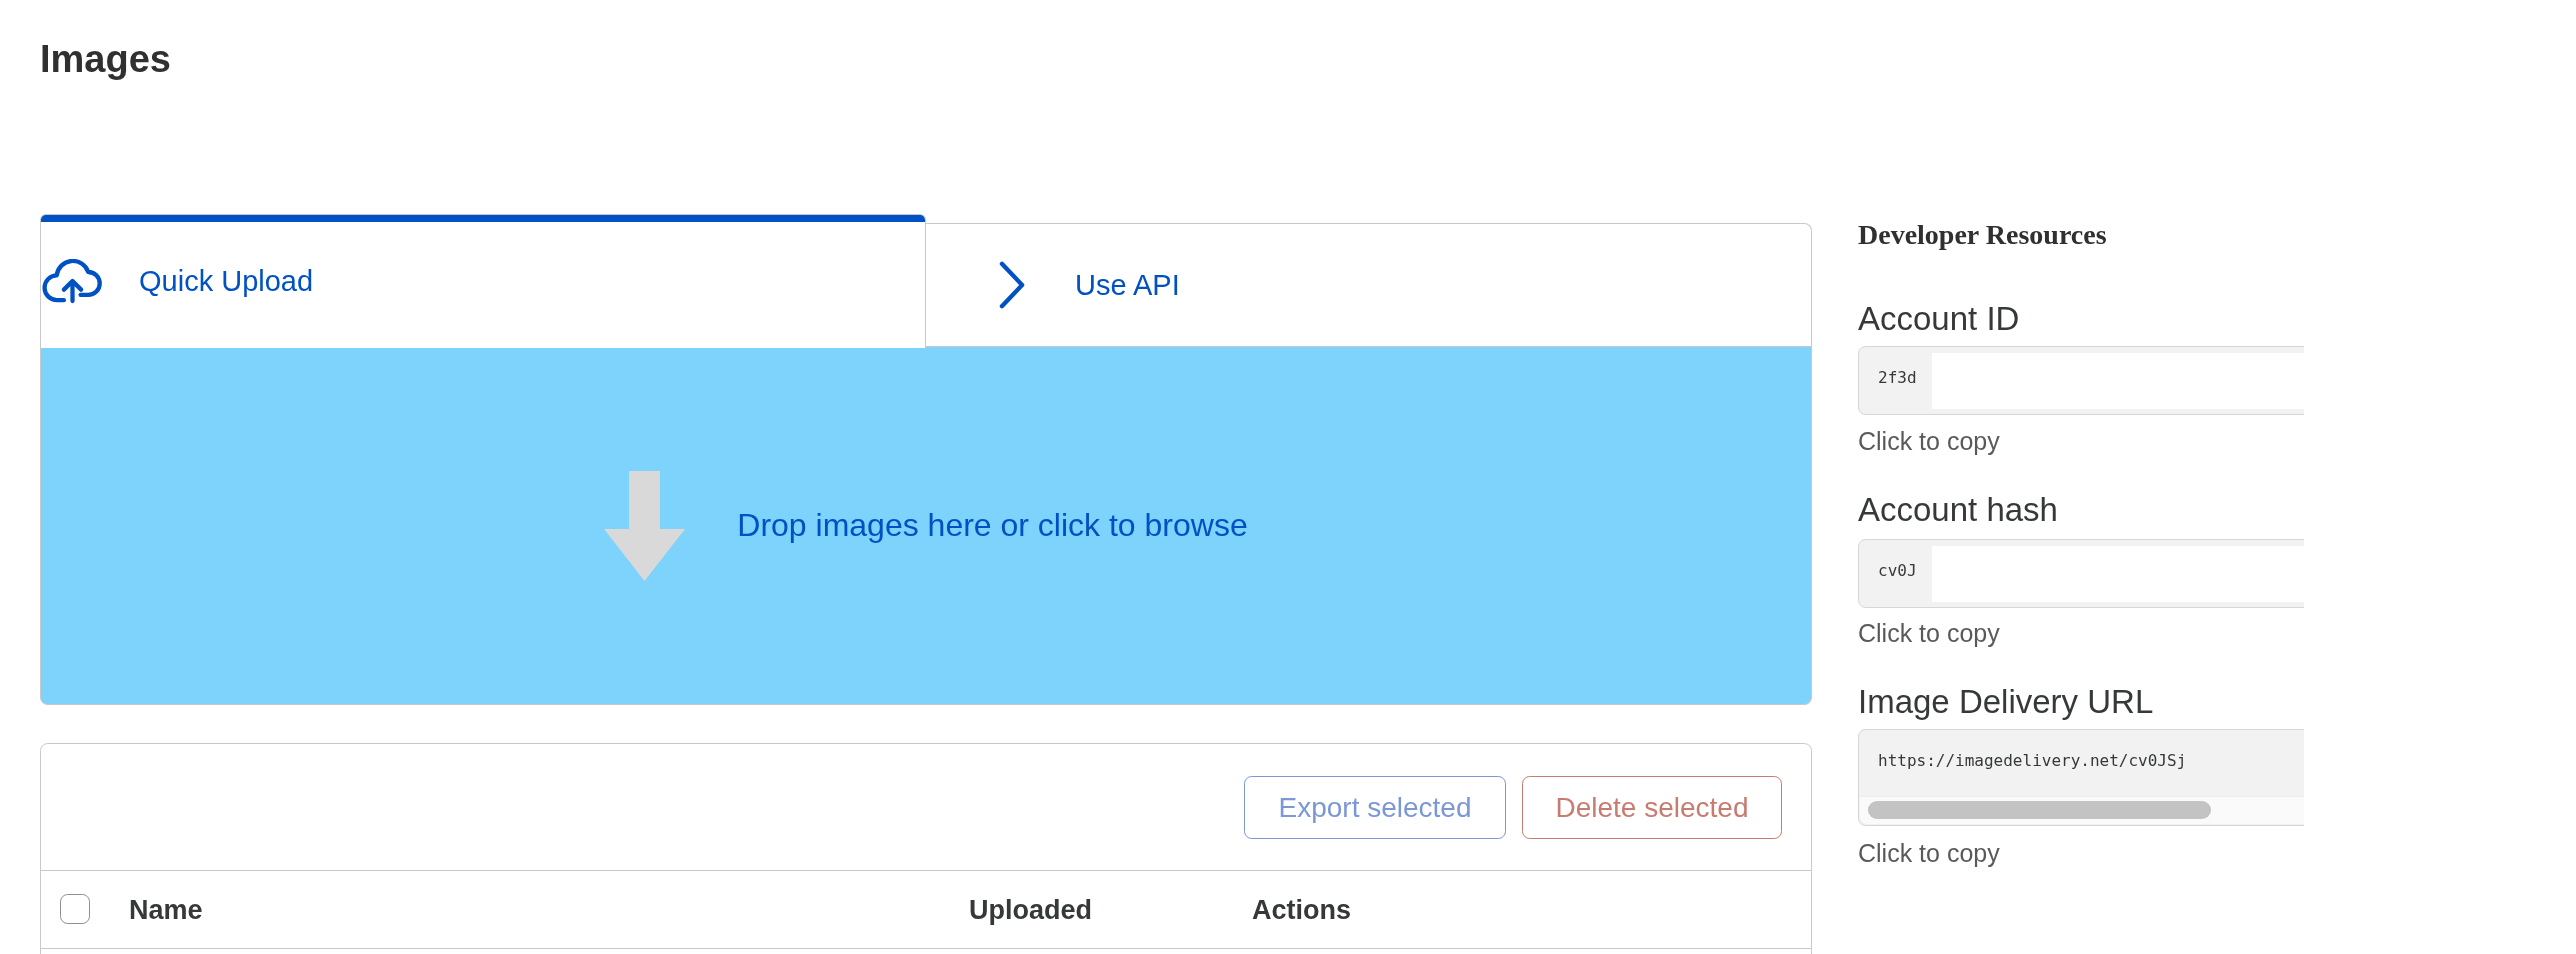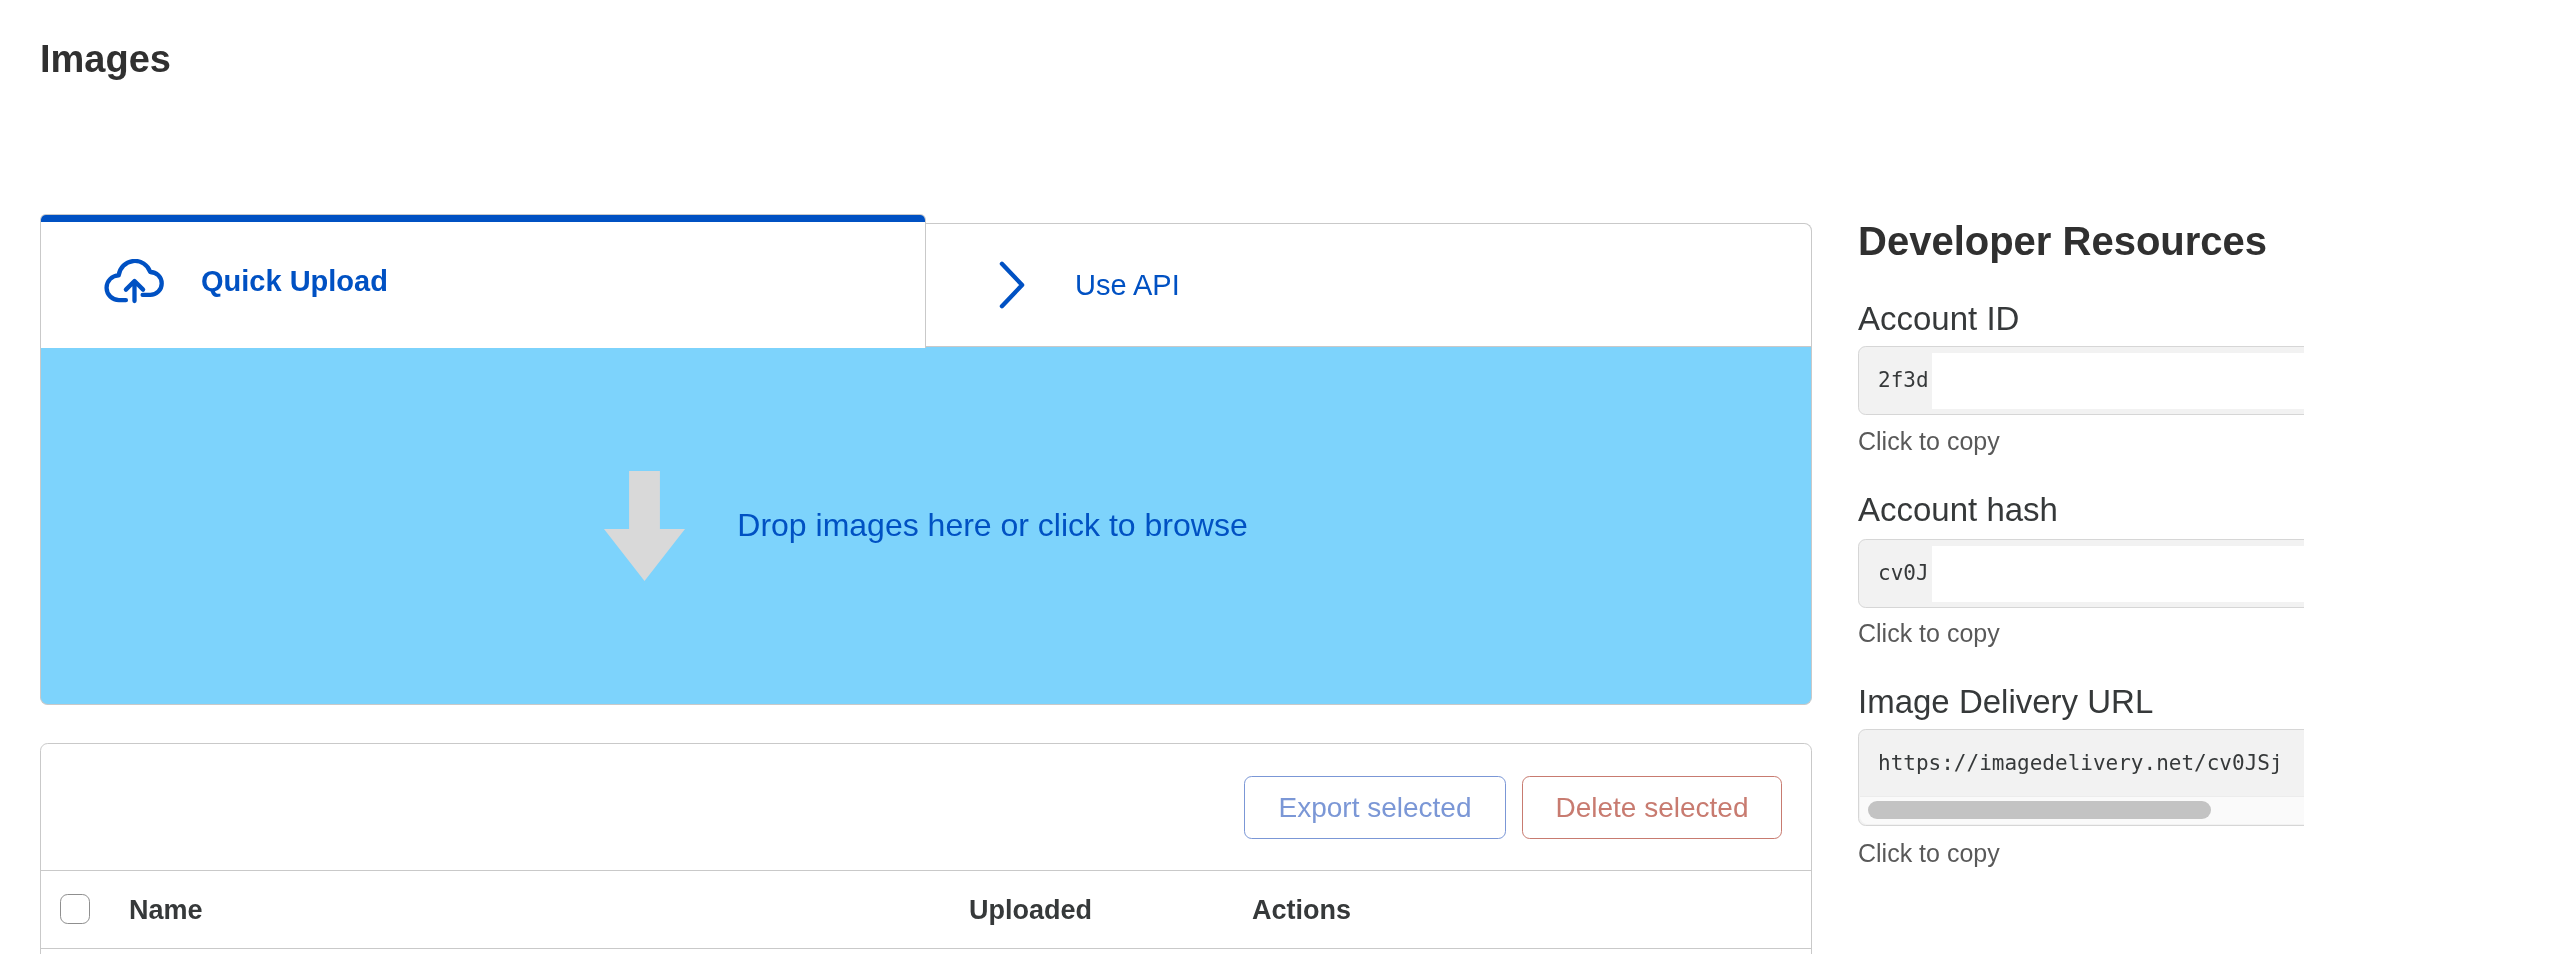--- a/index.html
+++ b/index.html
@@ -15,21 +15,21 @@
   
   .page-title{position:absolute;left:40px;top:38px;margin:0;font-size:38px;font-weight:600;
               color:var(--text_heading);}
   .page-subtitle{position:absolute;left:40px;top:110px;font-size:28px;color:var(--text_dark);}
 
   
   .tab{position:absolute;display:flex;align-items:center;background:#fff;box-sizing:border-box;cursor:pointer;}
   .tab-label{font-size:29px;color:var(--accent_blue);}
   .tab-active{left:40px;top:214px;width:886px;height:134px;z-index:2;
               border:1px solid var(--border_gray);border-bottom:none;border-radius:5.8px 5.8px 0 0;
-              padding-left:62px;gap:35px;font-weight:bold;}
+              gap:35px;}
   .tab-active .accent-bar{position:absolute;left:0;top:0;width:100%;height:6.7px;
               background:var(--accent_blue);border-radius:4.8px 4.8px 0 0;}
   .tab-inactive{left:925px;top:223px;width:887px;height:124px;
               border-top:1px solid var(--border_gray);border-right:1px solid var(--border_gray);
               border-bottom:1px solid var(--border_gray);border-top-right-radius:7.7px;
               padding-left:73px;gap:48px;}
 
   
   .panel{position:absolute;left:40px;top:347px;width:1772px;height:358px;box-sizing:border-box;
          border-left:1px solid var(--border_gray);border-right:1px solid var(--border_gray);
@@ -49,28 +49,28 @@
   .btn-export{left:1203px;width:262px;border:1.9px solid var(--muted_blue);color:var(--muted_blue);}
   .btn-delete{left:1481px;width:260px;border:1.9px solid var(--muted_red);color:var(--muted_red);}
   .thead{position:relative;height:78px;border-bottom:1px solid var(--border_gray);box-sizing:border-box;}
   .checkbox{position:absolute;left:19px;top:23px;width:30px;height:30px;border:1.9px solid #8f8f8f;
             border-radius:7.7px;box-sizing:border-box;background:#fff;cursor:pointer;}
   .col{position:absolute;top:24px;font-size:27px;font-weight:700;color:var(--text_dark);}
   .col-name{left:88px;} .col-uploaded{left:928px;} .col-actions{left:1211px;}
 
   
   .sidebar{position:absolute;left:1858px;top:0;width:617px;height:954px;}
-  .dr-heading{position:absolute;left:0;top:219px;margin:0;font-size:40px;font-weight:600;
-              color:var(--text_heading);}
+  .dr-heading{position:absolute;left:0;top:219px;margin:0;font-size:28px;font-weight:600;
+              color:var(--text_heading);font-family:Liberation Serif, serif;}
   .flabel{position:absolute;left:0;font-size:33px;color:var(--text_dark);}
   .l1{top:300px;} .l2{top:491px;} .l3{top:683px;}
   .fbox{position:absolute;left:0;width:617px;background:var(--input_bg);
         border:1px solid var(--input_border);border-radius:7.7px;box-sizing:border-box;cursor:pointer;}
   .b1{top:346px;height:69px;} .b2{top:539px;height:69px;} .b3{top:729px;height:97px;}
-  .mono{font-family:"DejaVu Sans Mono",monospace;font-size:21px;color:var(--text_dark);}
+  .mono{font-family:"DejaVu Sans Mono",monospace;font-size:16px;color:var(--text_dark);}
   .val{position:absolute;left:19px;top:21px;white-space:nowrap;}
   .redact{position:absolute;background:#fff;z-index:2;}
   .r1,.r2{left:73px;top:5.8px;width:462px;height:56px;}
   .r3{left:454px;top:5.8px;width:162px;height:54px;}
   .tail{position:absolute;left:605px;top:23px;z-index:3;}
   .scrolltrack{position:absolute;left:1px;right:1px;bottom:1px;height:27px;background:#fafafa;
                border-top:1px solid #ececec;border-radius:0 0 7.7px 7.7px;}
   .scrollthumb{position:absolute;left:7.7px;top:3.8px;width:343px;height:18.3px;border-radius:9.6px;
                background:var(--scroll_thumb);cursor:grab;}
   .hint{position:absolute;left:0;font-size:25px;color:var(--text_gray);}

